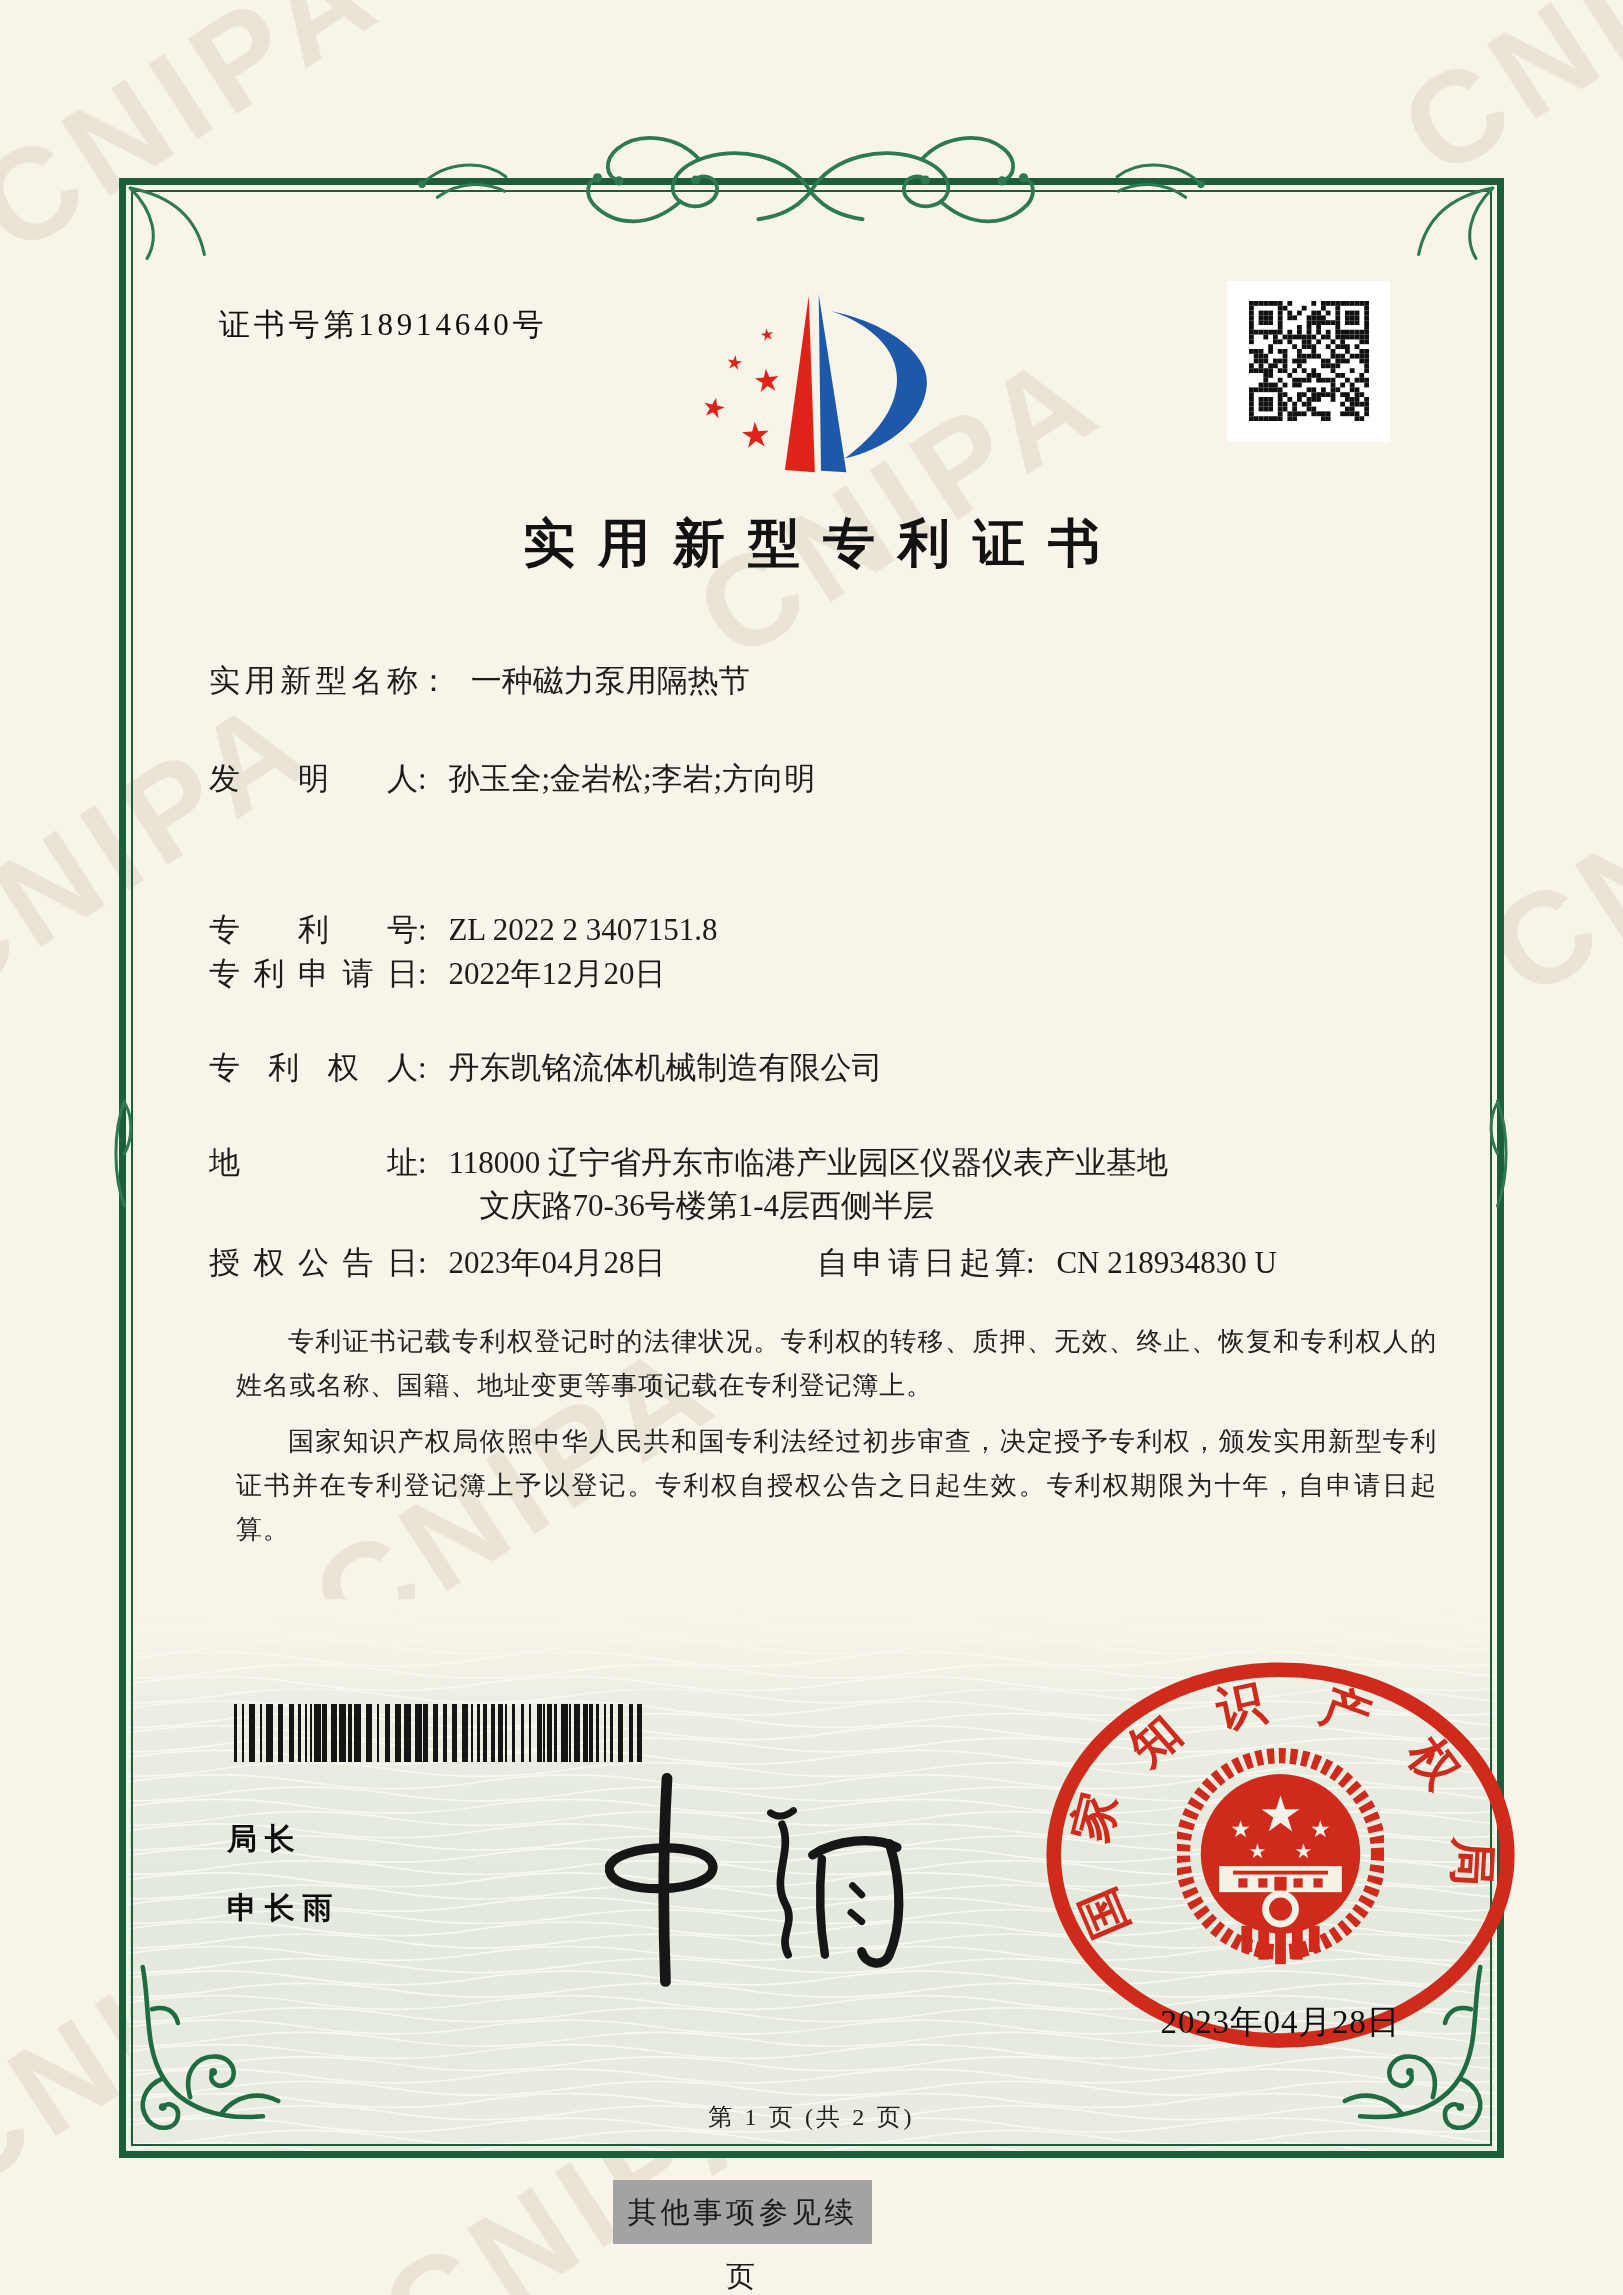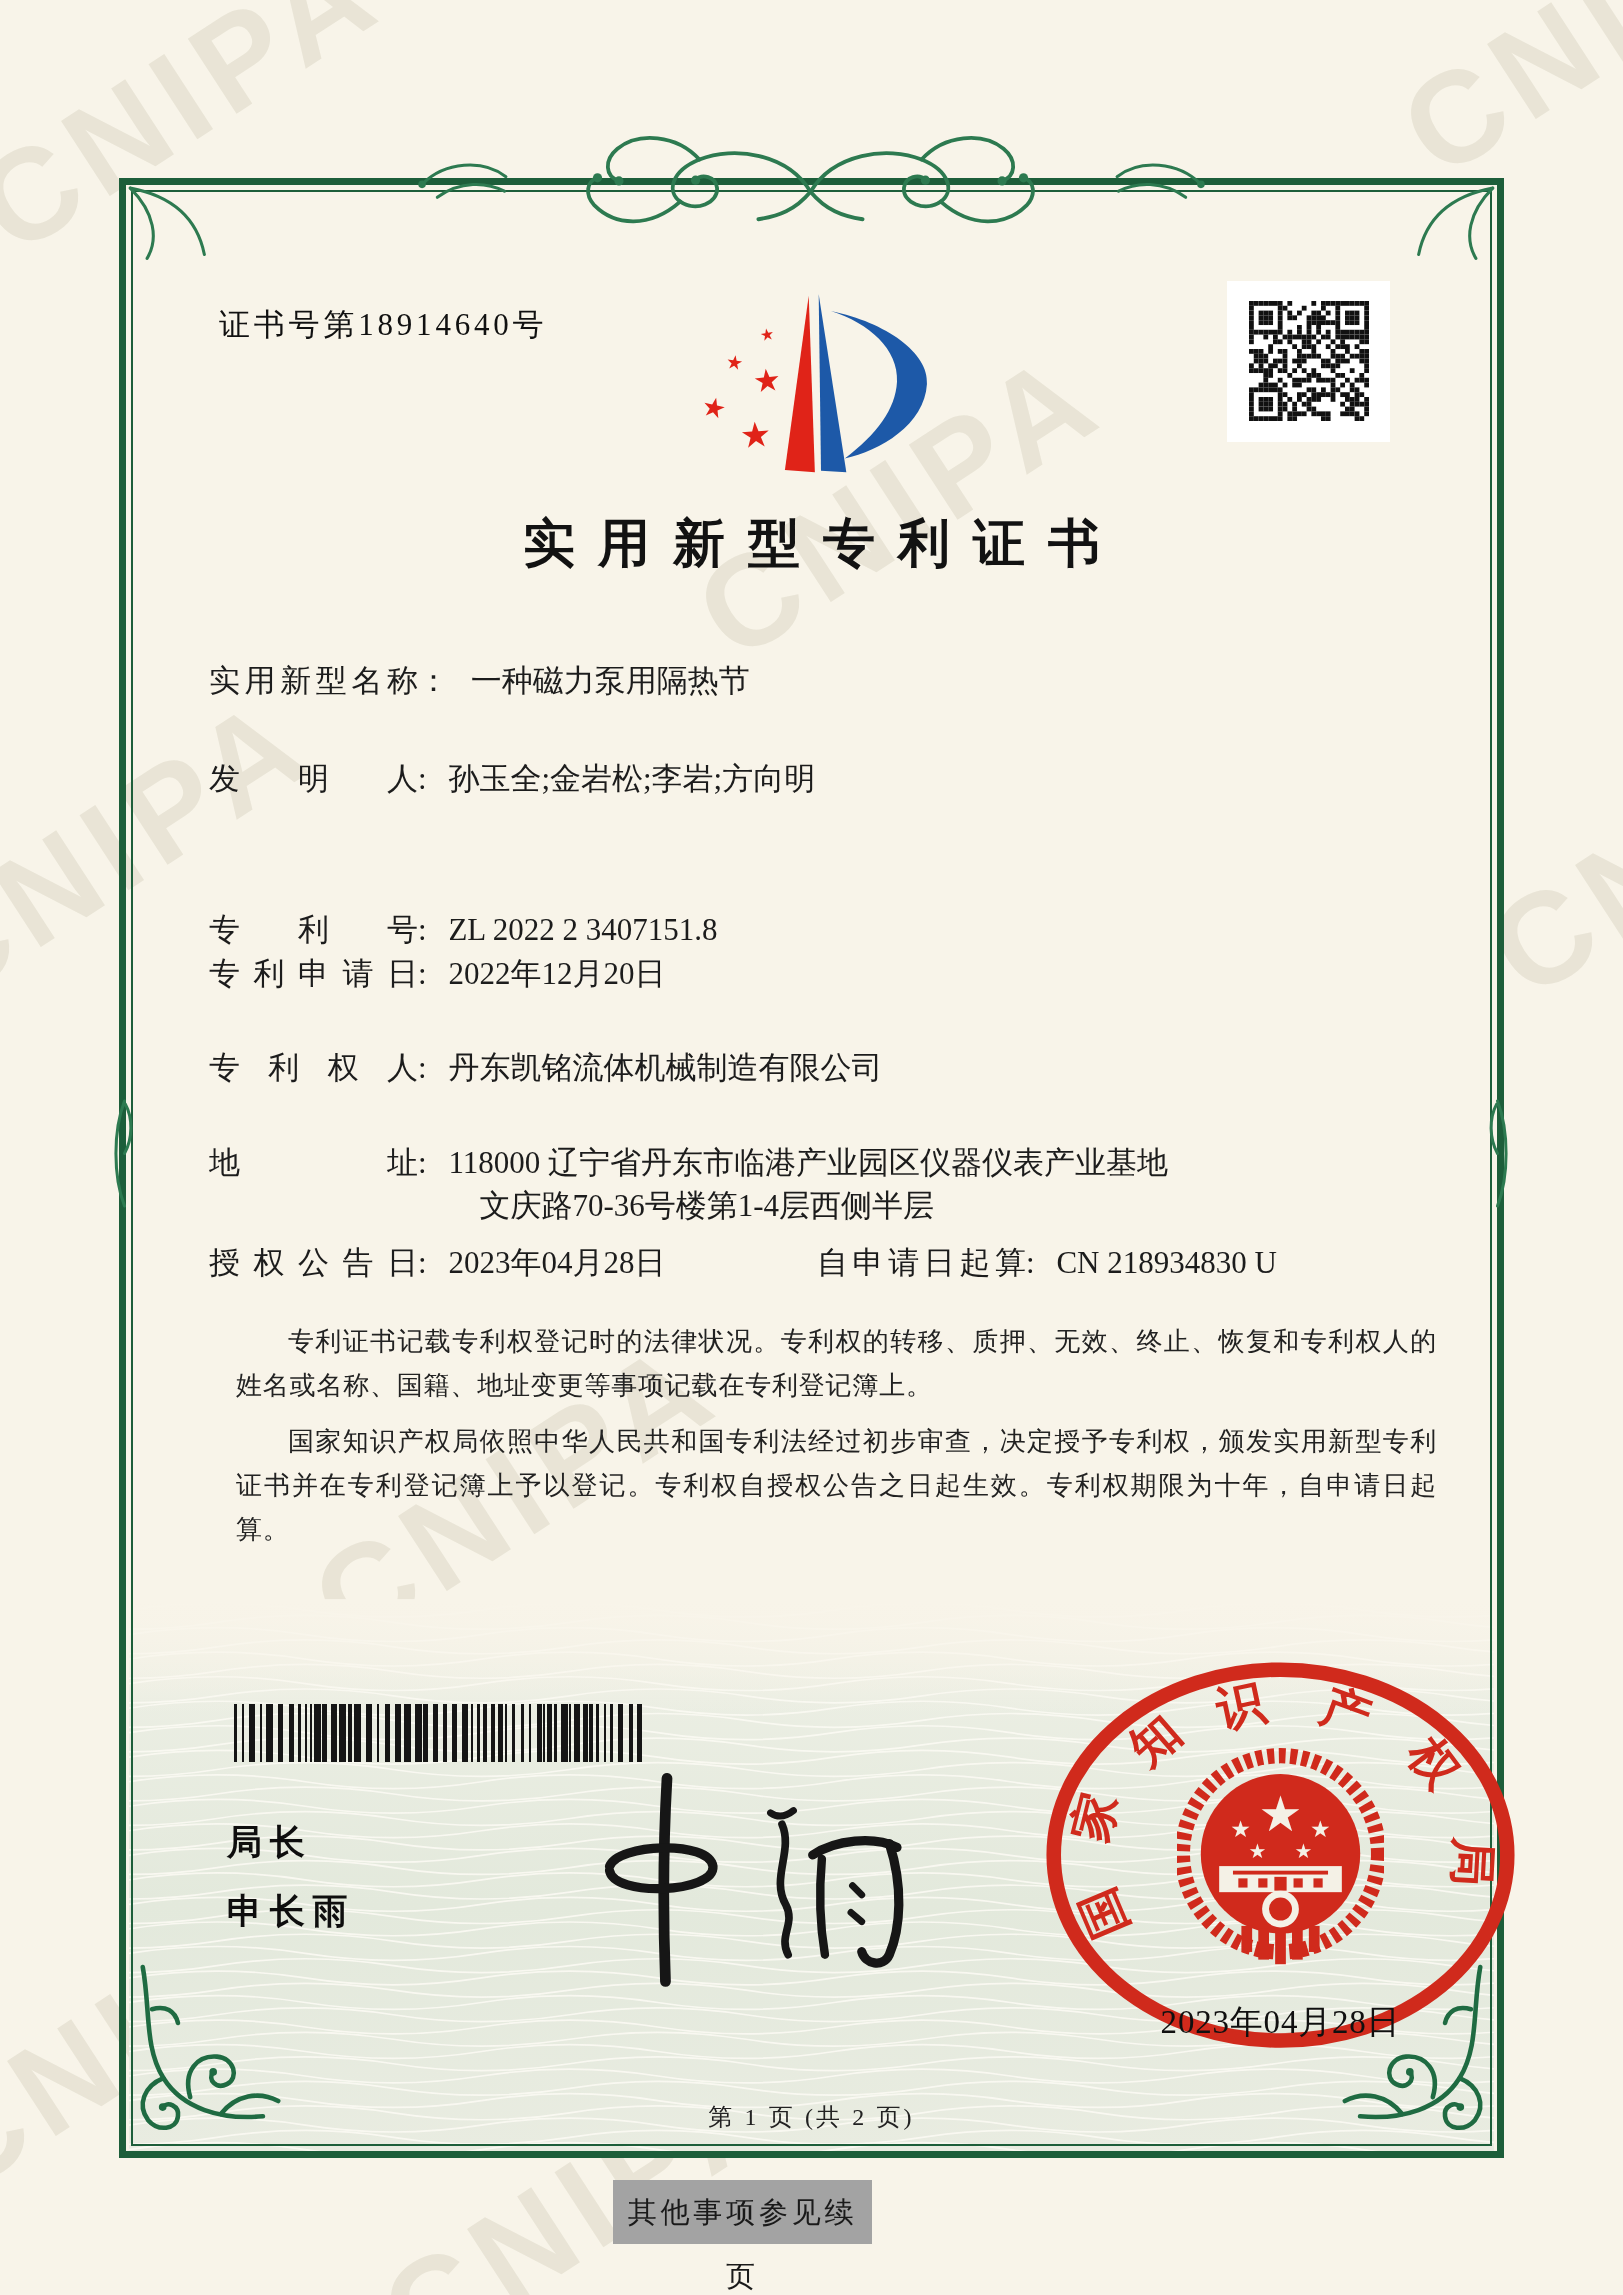--- a/index.html
+++ b/index.html
@@ -33,21 +33,21 @@
          text-align:justify;letter-spacing:0.8px;color:#222;}
   .paras p{margin:0 0 12.3px 0;text-indent:2em;}
   
   .waves{position:absolute;left:129px;top:1599px;width:1365px;height:554px;}
   
   .barcode{position:absolute;left:234px;top:1704px;width:412px;height:58px;}
   .barcode span{position:absolute;top:0;bottom:0;background:#151515;}
   
   .sig{position:absolute;left:552px;top:1763px;width:368px;height:230px;}
   .director{position:absolute;left:227px;font-family:"Liberation Sans","DejaVu Sans",sans-serif;
-            font-weight:bold;font-size:35px;letter-spacing:7.7px;color:#0e0e0e;}
+            font-weight:bold;font-size:30px;letter-spacing:7.7px;color:#0e0e0e;}
   
   .seal{position:absolute;left:1043px;top:1662px;width:475px;height:387px;}
   .seal .sc{position:absolute;font-size:48px;font-weight:bold;color:#d02a1c;line-height:1;}
   .sealdate{position:absolute;left:1089px;top:2000px;width:383px;text-align:center;
             font-size:33px;letter-spacing:0.8px;color:#101010;}
   
   .pagefoot{position:absolute;left:129px;top:2101px;width:1365px;text-align:center;
             font-size:24px;letter-spacing:3.1px;color:#222;}
   .notebox{position:absolute;left:613px;top:2180px;width:259px;height:64px;background:#a3a3a3;
            text-align:center;line-height:64px;font-size:29px;letter-spacing:3.8px;color:#1a1a1a;}

